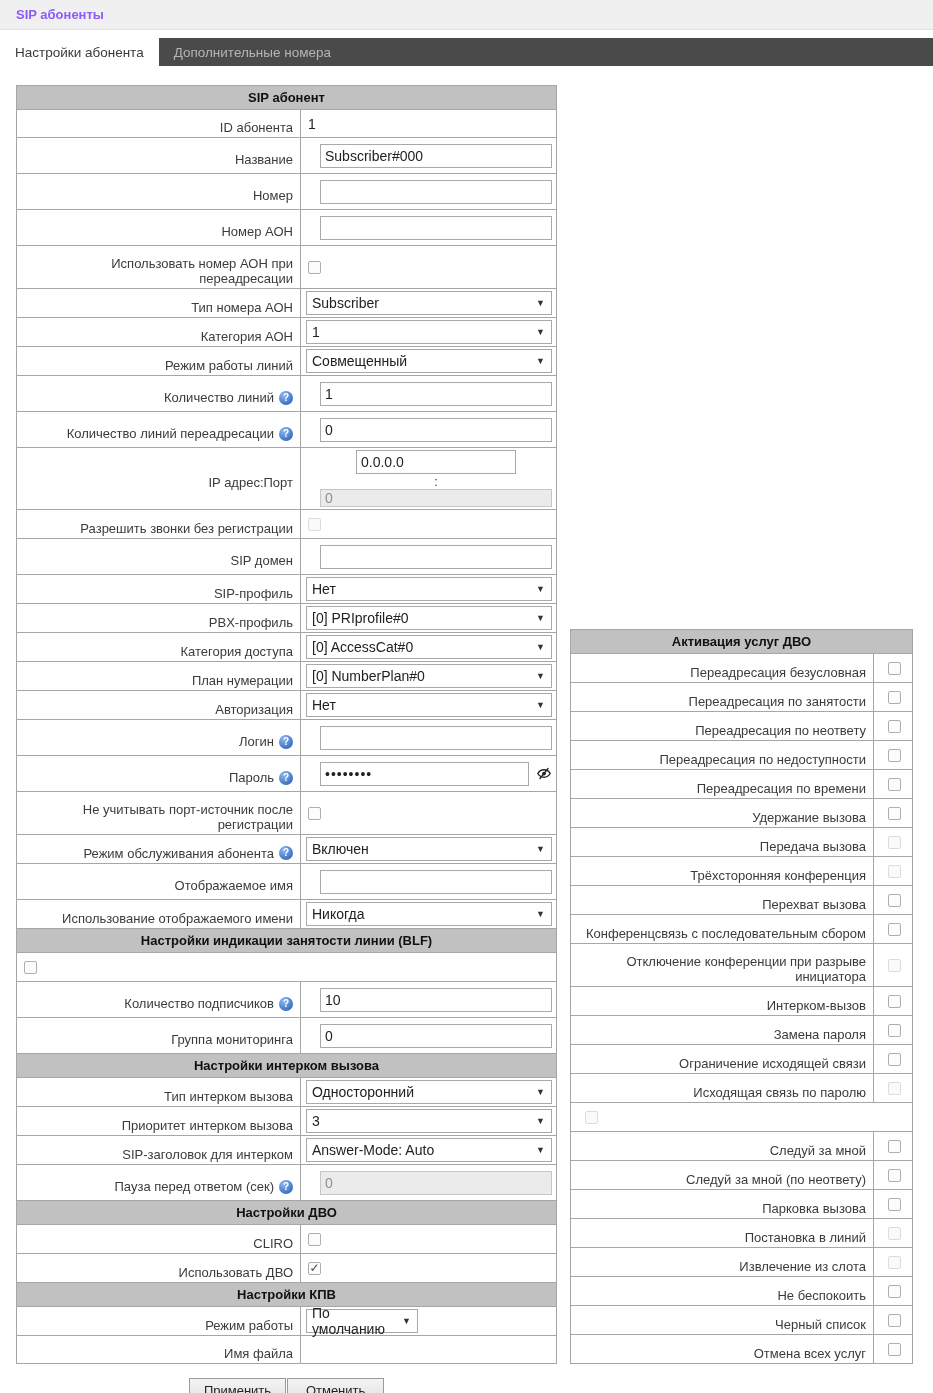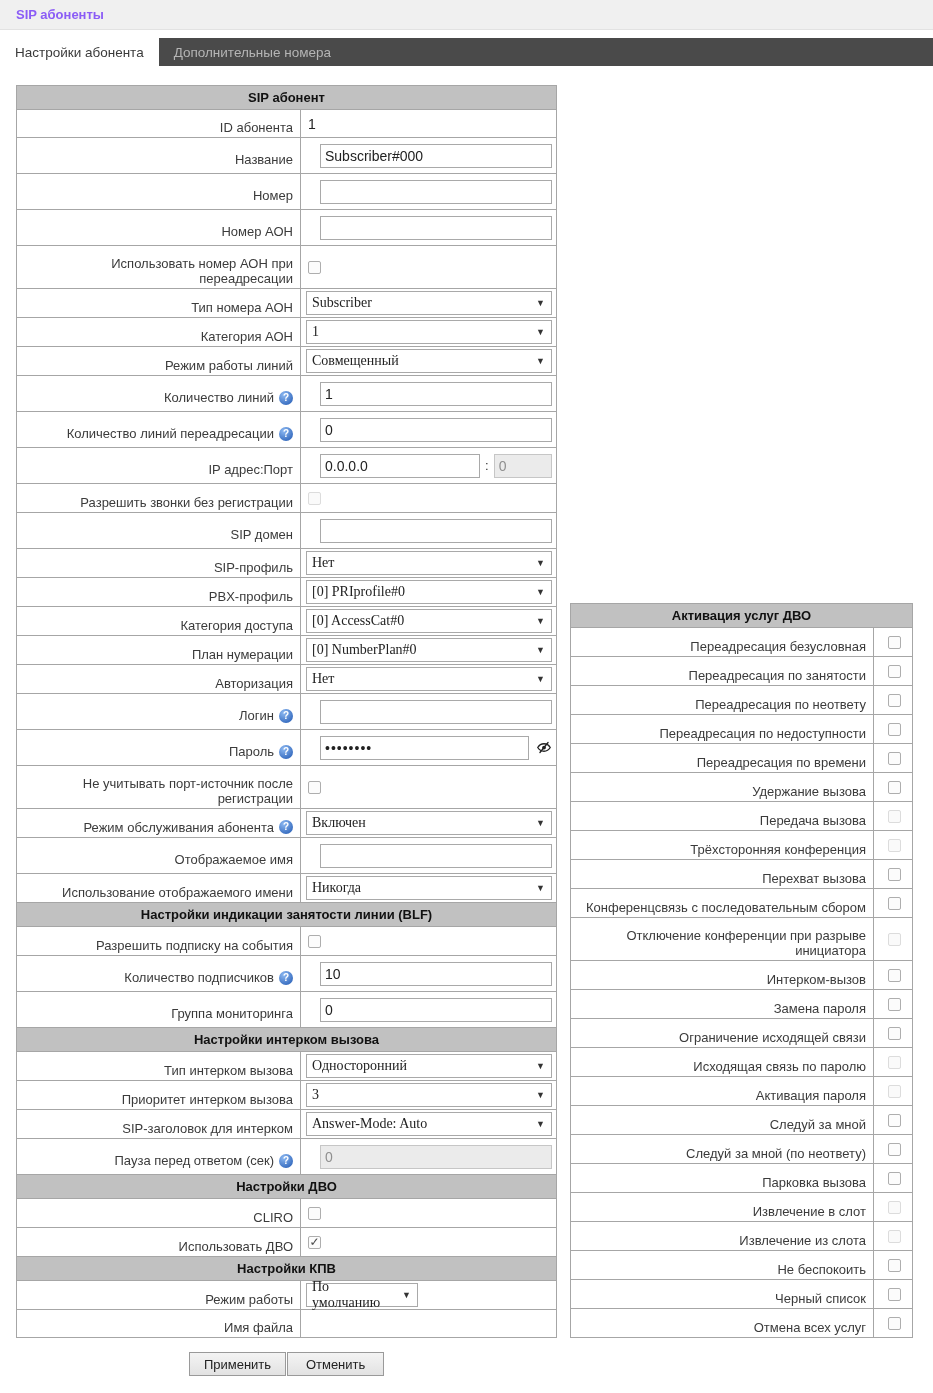--- a/index.html
+++ b/index.html
@@ -40,41 +40,41 @@
   input[type="text"] {
     width: 100%; height: 24px; border: 1px solid #a9a9a9; background: #fff;
     font-family: "Liberation Sans", sans-serif; font-size: 14px; color: #222; padding: 0 4px;
   }
   input[type="text"]:disabled, input.dis {
     background: #ebebeb; border-color: #c6c6c6; color: #8f8f8f;
   }
   .selectbox {
     width: 100%; height: 24px; border: 1px solid #a9a9a9; background: #fff;
     display: flex; align-items: center; justify-content: space-between;
-    font-size: 14px; color: #222; padding: 0 6px 0 5px; cursor: default; font-family: Liberation Serif, serif;
+    font-size: 14px; color: #222; padding: 0 6px 0 5px; cursor: default;
   }
   .selectbox.narrow { width: 112px; }
   .selectbox .arr { font-size: 9px; color: #333; margin-left: 6px; }
 
   .cb {
     width: 13px; height: 13px; flex: none; border: 1px solid #aeaeae; border-radius: 2px;
     background: #fcfcfc; display: inline-flex; align-items: center; justify-content: center;
     font-size: 12px; line-height: 12px; color: #4a4a4a; margin-left: 2px;
   }
   .cb.dis { border-color: #dcdcdc; background: #fafafa; }
 
   .help {
     display: inline-block; width: 14px; height: 14px; flex: none; border-radius: 50%;
     background: radial-gradient(circle at 35% 28%, #8db9f2, #1d55b0);
     color: #fff; font-size: 10px; font-weight: bold; text-align: center; line-height: 14px;
     margin-left: 5px;
   }
   .static-val { font-size: 14px; color: #222; padding-left: 2px; }
 
-  .ipwrap { display: flex; align-items: center; width: 100%; }
+  .ipwrap { display: flex; align-items: center; width: 100%; flex-direction: column; }
   .ipwrap .ip { width: 160px; }
   .ipwrap .colon { margin: 0 5px; color: #333; font-size: 13px; }
   .ipwrap .port { flex: 1; }
 
   .pwwrap { display: flex; align-items: center; width: 100%; }
   .pwwrap input { flex: 1; letter-spacing: 1px; }
   .eye { margin-left: 7px; flex: none; display: inline-flex; }
 
   .rtable .row .lab { width: 303px; border-right: 1px solid #a6a6a6; }
   .rtable .row .ctl { flex: none; width: 38px; justify-content: center; padding: 2px; }
@@ -336,23 +336,20 @@
         </div>
         <div class="ctl">
           <div class="selectbox">
             <span>Никогда</span>
             <span class="arr">▼</span>
           </div>
         </div>
       </div>
       <div class="sec-header">Настройки индикации занятости линии (BLF)</div>
       <div class="row h-mid">
-        <div class="lab">
-          <span>Разрешить подписку на события</span>
-        </div>
         <div class="ctl">
           <span class="cb"></span>
         </div>
       </div>
       <div class="row h-input">
         <div class="lab">
           <span>Количество подписчиков</span>
           <span class="help">?</span>
         </div>
         <div class="ctl">
@@ -565,23 +562,20 @@
         </div>
         <div class="row h-mid">
           <div class="lab">
             <span>Исходящая связь по паролю</span>
           </div>
           <div class="ctl">
             <span class="cb dis"></span>
           </div>
         </div>
         <div class="row h-mid">
-          <div class="lab">
-            <span>Активация пароля</span>
-          </div>
           <div class="ctl">
             <span class="cb dis"></span>
           </div>
         </div>
         <div class="row h-mid">
           <div class="lab">
             <span>Следуй за мной</span>
           </div>
           <div class="ctl">
             <span class="cb"></span>
@@ -598,21 +592,21 @@
         <div class="row h-mid">
           <div class="lab">
             <span>Парковка вызова</span>
           </div>
           <div class="ctl">
             <span class="cb"></span>
           </div>
         </div>
         <div class="row h-mid">
           <div class="lab">
-            <span>Извлечение в слот</span>
+            <span>Постановка в линий</span>
           </div>
           <div class="ctl">
             <span class="cb dis"></span>
           </div>
         </div>
         <div class="row h-mid">
           <div class="lab">
             <span>Извлечение из слота</span>
           </div>
           <div class="ctl">

